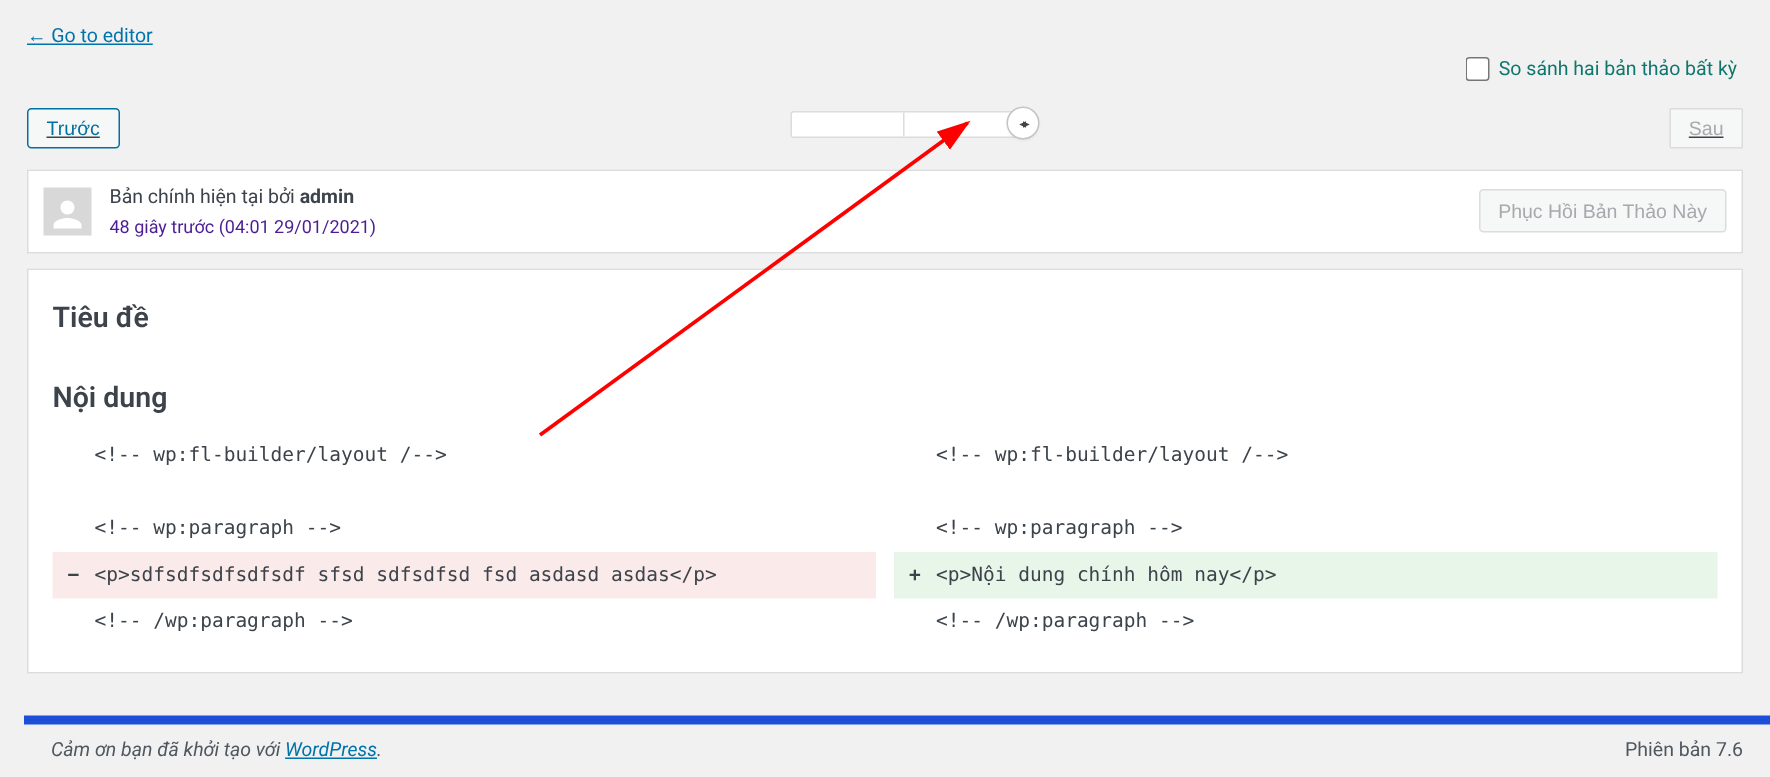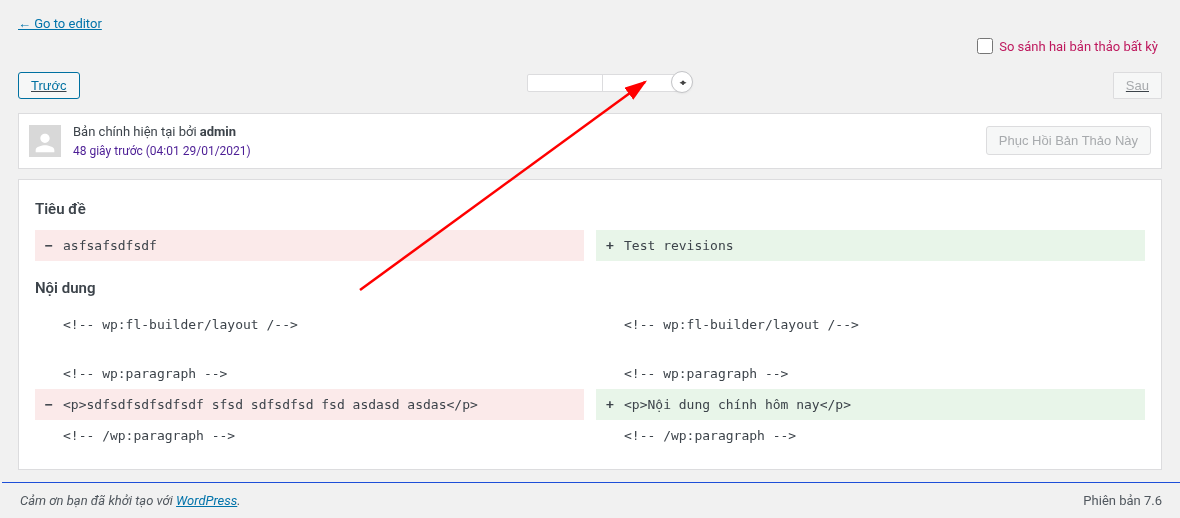--- a/index.html
+++ b/index.html
@@ -14,21 +14,21 @@
   overflow: hidden;
 }
 .wrap { padding: 0 18px; }
 
 .top-bar { padding: 16px 0 18px 0; display: flex; justify-content: space-between; align-items: flex-start; }
 .go-to-editor { color: #0073aa; font-size: 13px; }
 .compare-row { display: flex; align-items: center; gap: 6px; margin-top: 22px; margin-right: 4px; }
 .compare-row input[type=checkbox] {
   width: 16px; height: 16px; border: 1px solid #8c8f94; border-radius: 3px; background: #fff;
 }
-.compare-label { font-size: 13px; color: #be185d; }
+.compare-label { font-size: 13px; color: #0f766e; }
 
 .controls-row {
   position: relative;
   display: flex;
   align-items: center;
   justify-content: space-between;
   margin-bottom: 14px;
   text-decoration: underline;
 }
 .btn {
@@ -105,21 +105,21 @@
   font-size: 13px;
 }
 
 .diff-box {
   margin-top: 10px;
   background: #fff;
   border: 1px solid #dcdcde;
   padding: 12px 0 18px 0;
 }
 .diff-section-title {
-  font-size: 15px;
+  font-size: 19px;
   font-weight: 600;
   padding: 8px 33px 12px 16px;
 }
 .diff-cols {
   display: flex;
   gap: 12px;
   padding: 0 16px;
 }
 .diff-col { flex: 1; }
 .diff-line {
@@ -140,23 +140,23 @@
 .diff-gap { height: 18px; }
 
 .arrow {
   position: absolute;
   pointer-events: none;
   z-index: 50;
 }
 
 .footer {
   position: absolute;
-  bottom: 0; left: 2px; right: 0;
+  bottom: 0; left: 16px; right: 0;
   padding: 10px 18px;
-  border-top: 1px solid #1d4ed8;
+  border-top: 6px solid #1d4ed8;
   background: #f1f1f1;
   display: flex;
   justify-content: space-between;
   font-style: italic;
   font-size: 13px;
   color: #50575e;
 }
 .footer a { color: #0073aa; text-decoration: underline; }
 .footer .version { font-style: normal; }
 </style>
@@ -198,34 +198,20 @@
         <span>Bản chính hiện tại bởi </span><strong>admin</strong>
       </div>
       <div class="meta-line2">48 giây trước (04:01 29/01/2021)</div>
     </div>
     <button class="restore-btn">Phục Hồi Bản Thảo Này</button>
   </div>
 
   <div class="diff-box">
 
     <div class="diff-section-title">Tiêu đề</div>
-    <div class="diff-cols">
-      <div class="diff-col">
-        <div class="diff-line diff-del">
-            <span class="diff-sign"></span>
-            <span>asfsafsdfsdf</span>
-          </div>
-      </div>
-      <div class="diff-col">
-        <div class="diff-line diff-add">
-            <span class="diff-sign"></span>
-            <span>Test revisions</span>
-          </div>
-      </div>
-    </div>
 
     <div class="diff-section-title" style="padding-top:18px">Nội dung</div>
     <div class="diff-cols">
       <div class="diff-col">
         <div class="diff-line diff-ctx">
             <span class="diff-sign"></span>
             <span>&lt;!-- wp:fl-builder/layout /--&gt;</span>
           </div>
         <div class="diff-gap"></div>
         <div class="diff-line diff-ctx">

